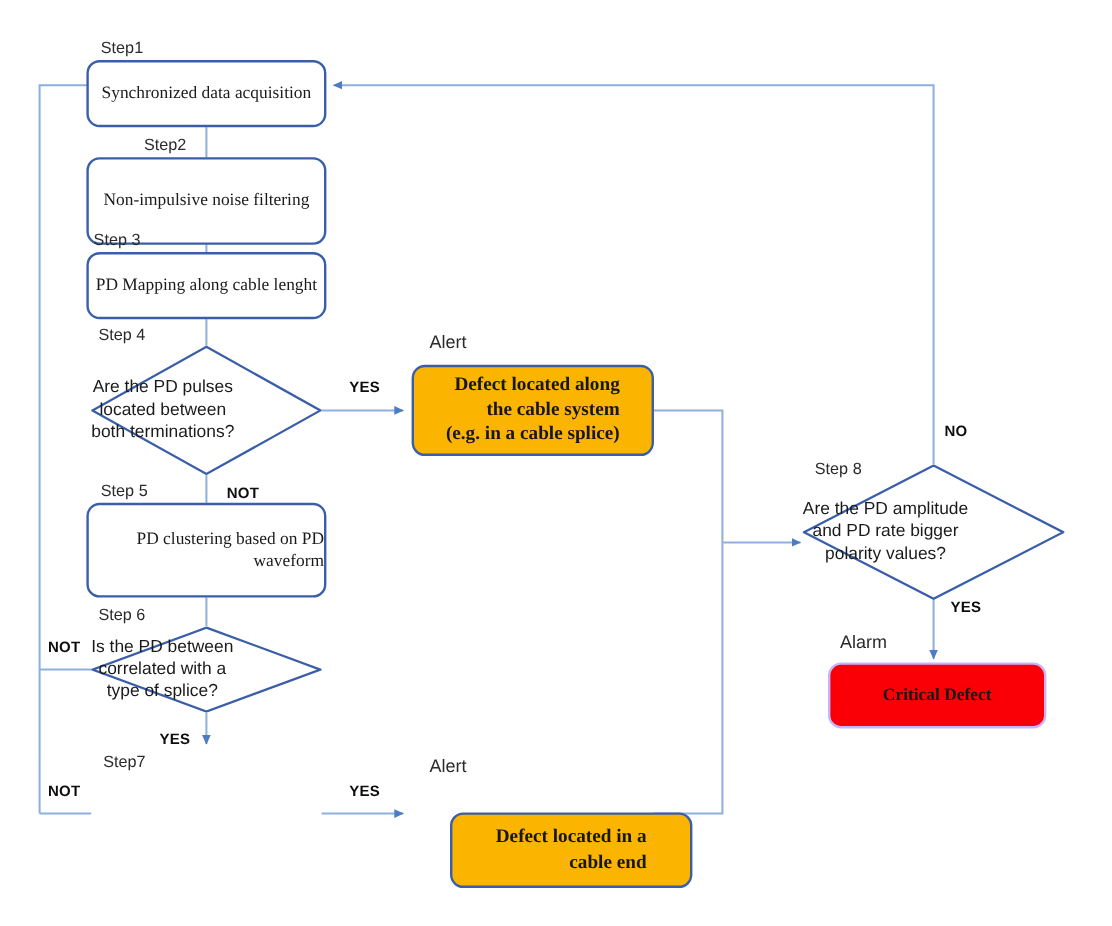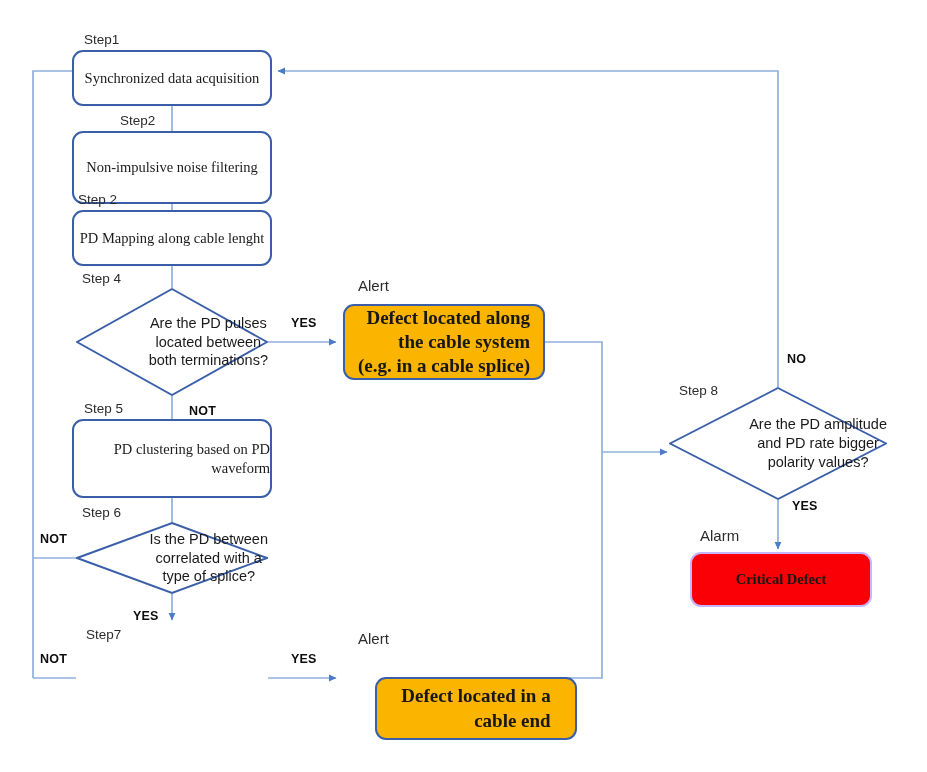--- a/index.html
+++ b/index.html
@@ -5,28 +5,28 @@
   html,body{margin:0;padding:0;background:#ffffff;}
   body{width:927px;height:772px;font-family:"Liberation Sans",sans-serif;overflow:hidden;}
   #canvas{position:relative;width:927px;height:772px;background:#ffffff;}
   svg#wires{position:absolute;left:0;top:0;width:927px;height:772px;}
 
   .node{position:absolute;box-sizing:border-box;display:flex;align-items:center;
         justify-content:center;text-align:right;color:#1a1a1a;font-family:Liberation Serif, serif;}
   .proc{border:2px solid #3A5FA8;border-radius:11px;background:#ffffff;
         font-size:14.5px;line-height:1.28;}
   .alert{border:2px solid #3A5FA8;border-radius:11px;background:#FBB400;
-         font-size:19px;line-height:1.28;font-weight:600;color:#171717;}
+         font-size:16px;line-height:1.28;font-weight:600;color:#171717;}
   .alarm{border:2px solid #c4b5fd;border-radius:11px;background:#FA0006;
          font-size:14.5px;line-height:1.28;font-weight:700;color:#171717;}
 
   .diamond{position:absolute;}
   .diamond svg{position:absolute;left:0;top:0;}
   .diamond .dtext{position:absolute;left:0;top:0;width:100%;height:100%;
-        display:flex;align-items:center;justify-content:flex-end;text-align:center;
+        display:flex;align-items:center;justify-content:flex-start;text-align:center;
         font-size:14.5px;line-height:1.30;color:#1a1a1a;}
 
   .steplbl{position:absolute;font-size:13.5px;color:#2b2b2b;white-space:nowrap;}
   .edgelbl{position:absolute;font-size:12.5px;font-weight:bold;color:#0d0d0d;
            white-space:nowrap;letter-spacing:.2px;}
   .toplbl{position:absolute;font-size:15px;color:#2b2b2b;white-space:nowrap;}
 </style>
 </head>
 <body>
 
@@ -77,21 +77,21 @@
   <div class="steplbl" style="left:84px;top:32px;">Step1</div>
   <div class="node proc" style="left:72px;top:50px;width:200px;height:56px;">
     <span>Synchronized data acquisition</span>
   </div>
 
   <div class="steplbl" style="left:84px;top:113px;margin-left:36px;">Step2</div>
   <div class="node proc" style="left:72px;top:131px;width:200px;height:73px;">
     <span>Non-impulsive noise filtering</span>
   </div>
 
-  <div class="steplbl" style="left:78px;top:192px;">Step 2</div>
+  <div class="steplbl" style="left:78px;top:192px;">Step 3</div>
   <div class="node proc" style="left:72px;top:210px;width:200px;height:56px;">
     <span>PD Mapping along cable lenght</span>
   </div>
 
   <div class="steplbl" style="left:82px;top:271px;">Step 4</div>
   <div class="diamond" style="left:76px;top:288px;width:192px;height:108px;">
     <svg width="192" height="108" viewBox="0 0 192 108">
       <polygon points="96,1 191,54 96,107 1,54" fill="#ffffff" stroke="#3A5FA8" stroke-width="1.9"></polygon>
     </svg>
     <div class="dtext">

